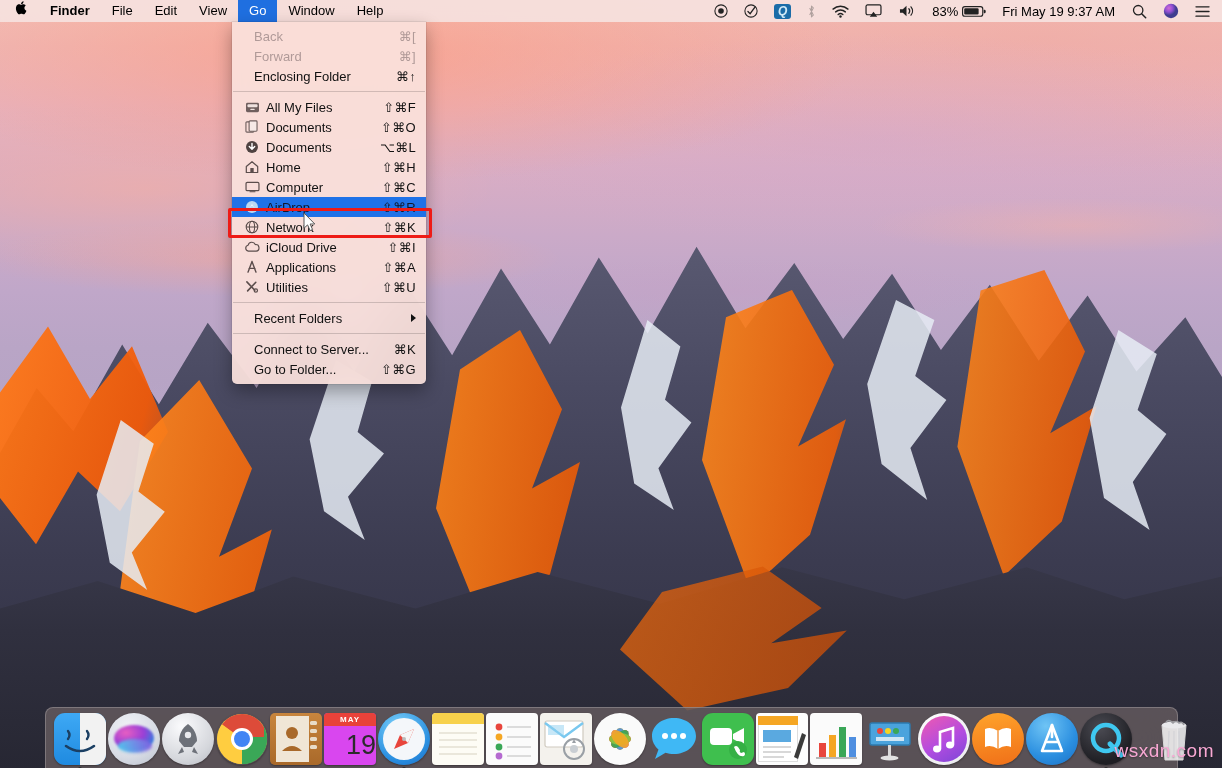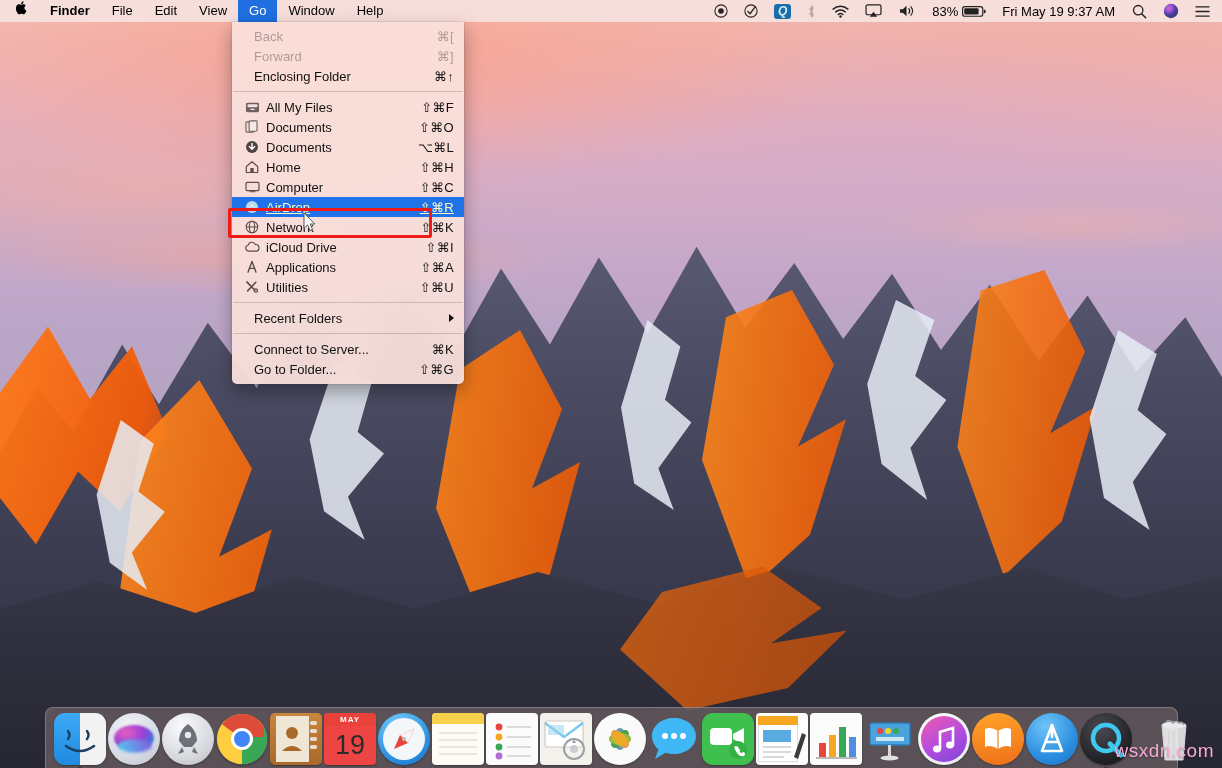--- a/index.html
+++ b/index.html
@@ -115,21 +115,21 @@
   .mb-ricon { padding:0 8px; display:flex; align-items:center; justify-content:center; height:22px; }
   .mb-clock { padding:0 9px; font-size:13px; white-space:nowrap; }
   .dimmed { opacity:.32; }
   .qbadge {
     background:#1b6ca8; color:#cfe9f7; border-radius:3px; padding:1px 4px;
     font-size:12px; font-weight:bold; line-height:13px; font-style:italic;
   }
 
   
   #gomenu {
-    position:absolute; left:232px; top:22px; width:232px;
+    position:absolute; left:232px; top:22px; width:194px;
     background:rgba(250,225,220,.93);
     backdrop-filter:blur(22px);
     border-radius:0 0 5px 5px;
     box-shadow:0 7px 18px rgba(0,0,0,.33), 0 0 0 .5px rgba(0,0,0,.14);
     padding:4px 0 5px 0;
     font-size:13px; color:#111;
     z-index:45;
   }
   .mrow {
     display:flex; align-items:center; height:20px; padding:0 10px 0 12px;
@@ -137,21 +137,21 @@
   }
   .mrow .micon {
     width:16px; min-width:16px; height:14px; margin-right:6px;
     display:flex; align-items:center; justify-content:center;
   }
   .mrow .mlabel { flex:1; font-size:13px; }
   .mrow .mkey { font-size:13px; color:#111; letter-spacing:.3px; padding-left:8px; }
   .mrow.noicon { padding-left:22px; }
   .mrow.disabled .mlabel, .mrow.disabled .mkey { color:#b09a98; }
   .mrow.sel { background:#1f72e8; }
-  .mrow.sel .mlabel, .mrow.sel .mkey { color:#fef9c3;text-decoration:underline; }
+  .mrow.sel .mlabel, .mrow.sel .mkey { color:#0f172a; }
   .msep { height:1px; background:rgba(0,0,0,.16); margin:5px 1px; }
   .arrow-r {
     width:0;height:0;border-left:5px solid #111;border-top:4px solid transparent;border-bottom:4px solid transparent;
   }
 
   
   #annot {
     position:absolute; left:228px; top:208px; width:204px; height:30px;
     border:3px solid #ee1b16; border-radius:2px; z-index:60; pointer-events:none;
   }
@@ -529,24 +529,24 @@
         <rect x="40" y="8" width="7" height="4" rx="1.5" fill="#e8dcc8"></rect>
         <rect x="40" y="16" width="7" height="4" rx="1.5" fill="#e8dcc8"></rect>
         <rect x="40" y="24" width="7" height="4" rx="1.5" fill="#e8dcc8"></rect>
         <rect x="40" y="32" width="7" height="4" rx="1.5" fill="#e8dcc8"></rect>
       </svg>
     </div>
     <div class="rundot hide"></div>
   </div>
 
   <div class="dwrap">
-    <div class="sq" style="border-radius:4px;background:#ef4444;">
+    <div class="sq" style="border-radius:4px;background:#d946ef;">
       <div style="position:absolute;left:0;top:0;width:52px;height:13px;background:#e8423a;"></div>
       <div style="position:absolute;left:0;top:0;width:52px;height:13px;color:#fff;font-size:8px;text-align:center;line-height:13px;font-weight:bold;letter-spacing:1px;">MAY</div>
-      <div style="position:absolute;left:0;top:13px;width:52px;height:39px;color:#2b2b2b;font-size:27px;text-align:center;line-height:39px;">19</div>
+      <div style="position:absolute;left:0;top:13px;width:52px;height:39px;color:#2b2b2b;font-size:27px;text-align:right;line-height:39px;">19</div>
     </div>
     <div class="rundot hide"></div>
   </div>
 
   <div class="dwrap">
     <div class="circ">
       <div style="position:absolute;inset:0;background:radial-gradient(circle at 40% 28%,#7fd4fb,#2a8fe0 65%,#1769c4);"></div>
       <div style="position:absolute;left:5px;top:5px;width:42px;height:42px;border-radius:50%;background:#f4f7fa;"></div>
       <svg width="52" height="52" viewBox="0 0 52 52" style="position:absolute;inset:0;">
         <path d="M36 16 L22 22 L16 36 L30 30 Z" fill="#e8453c"></path>

